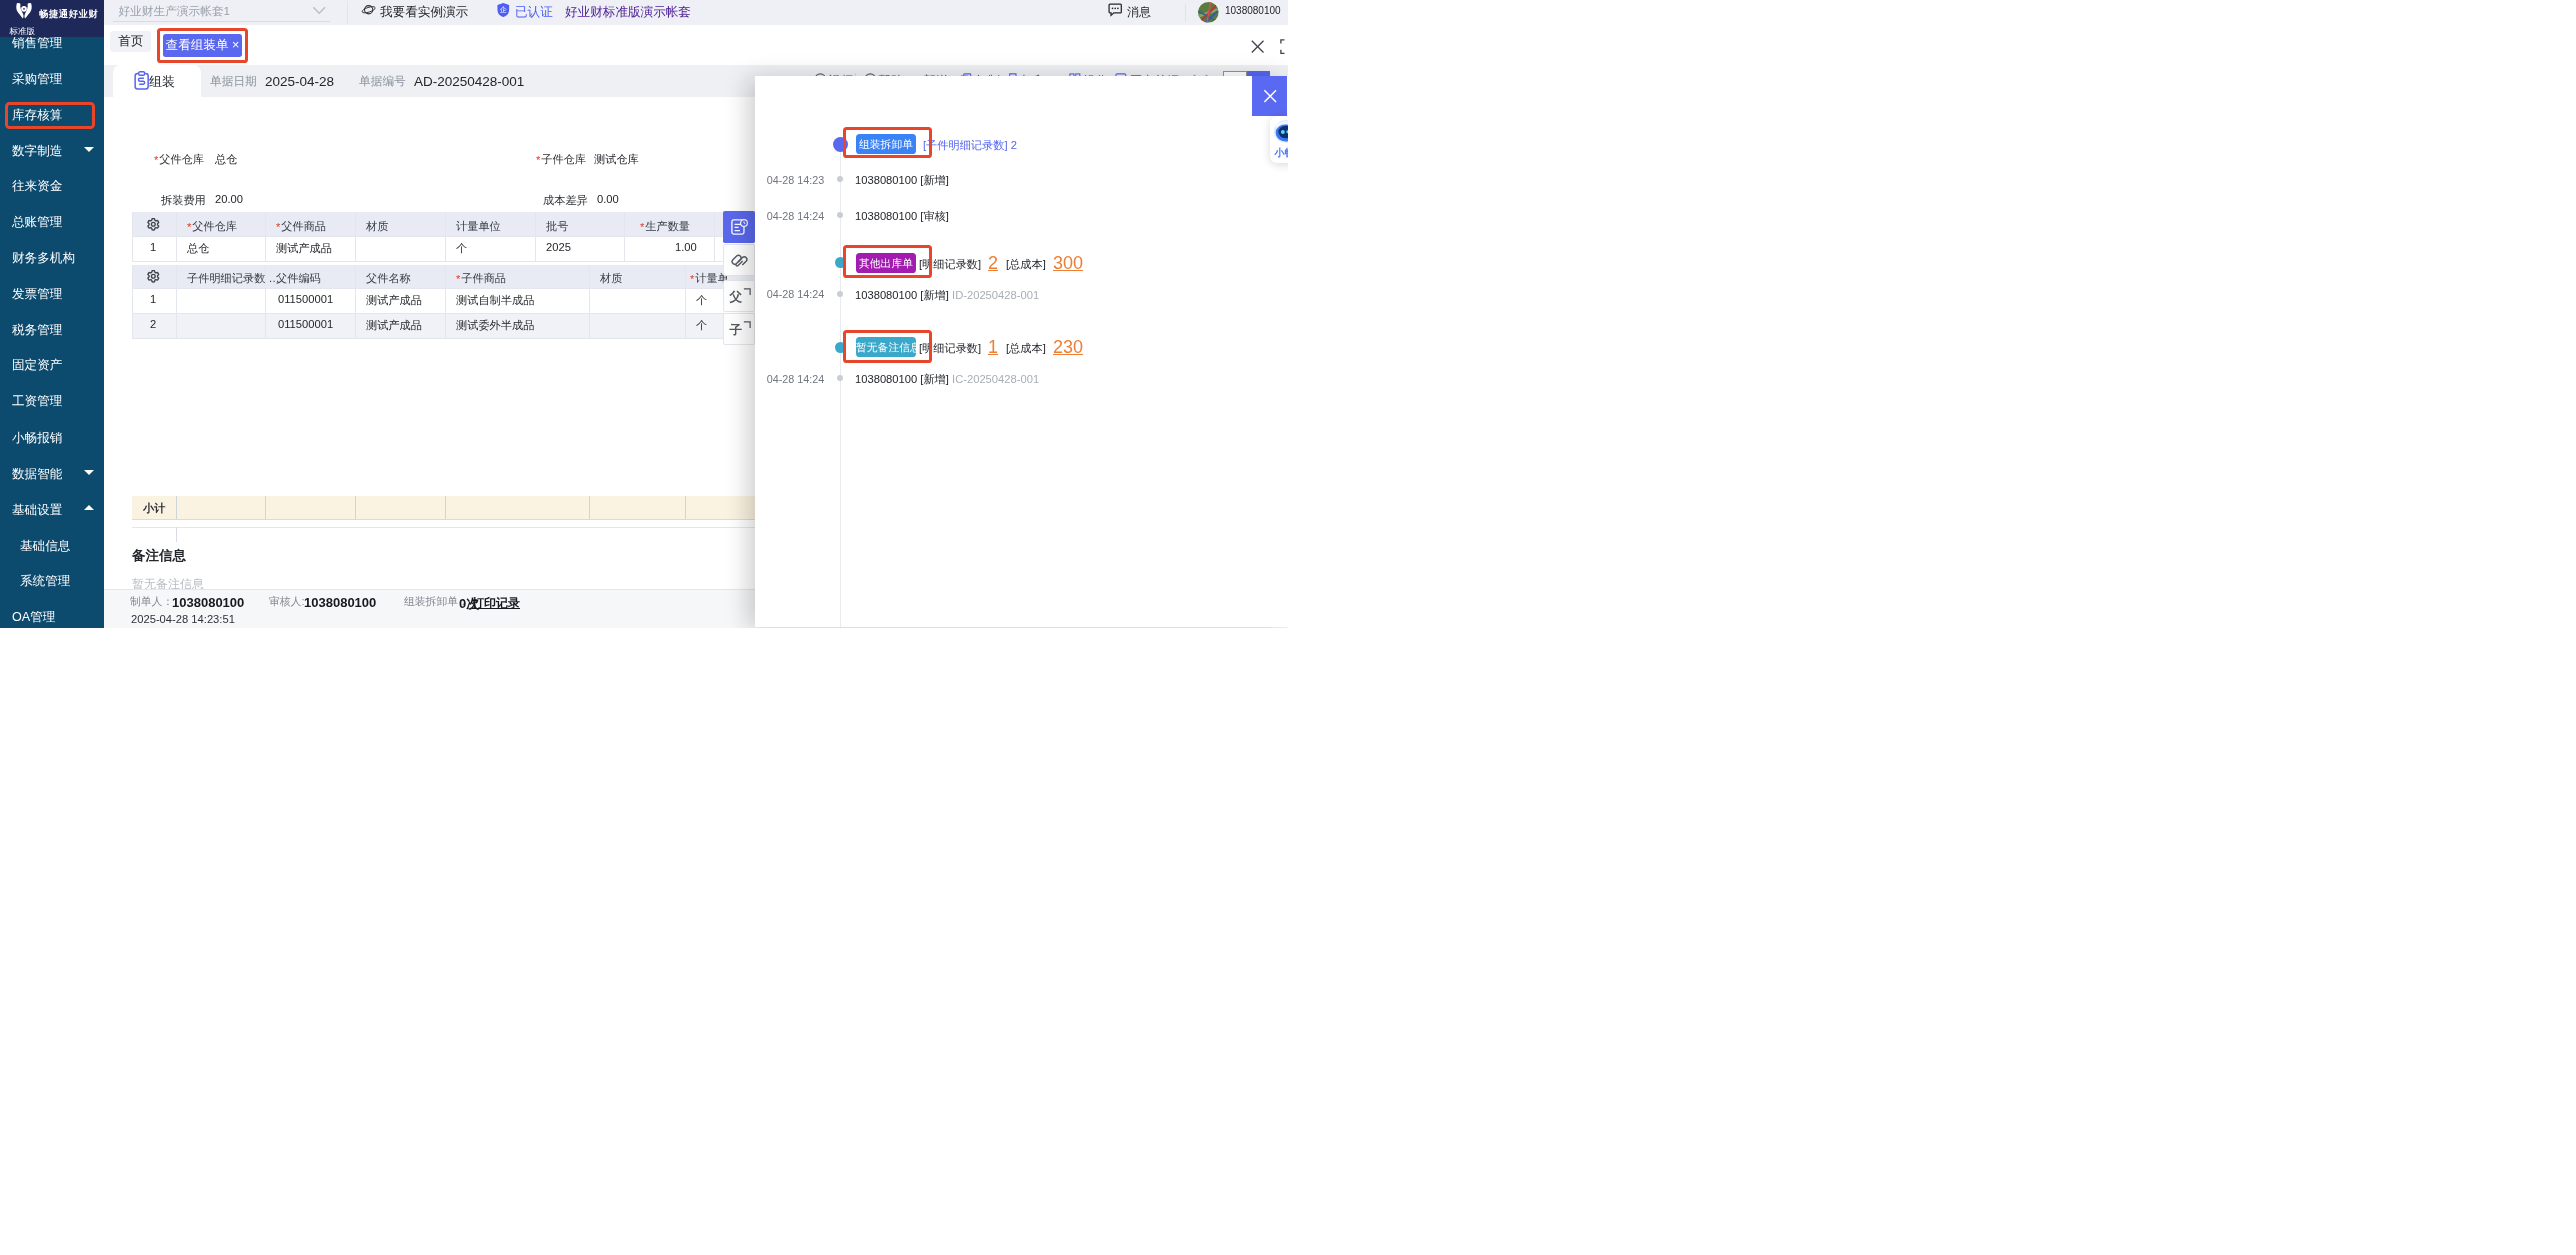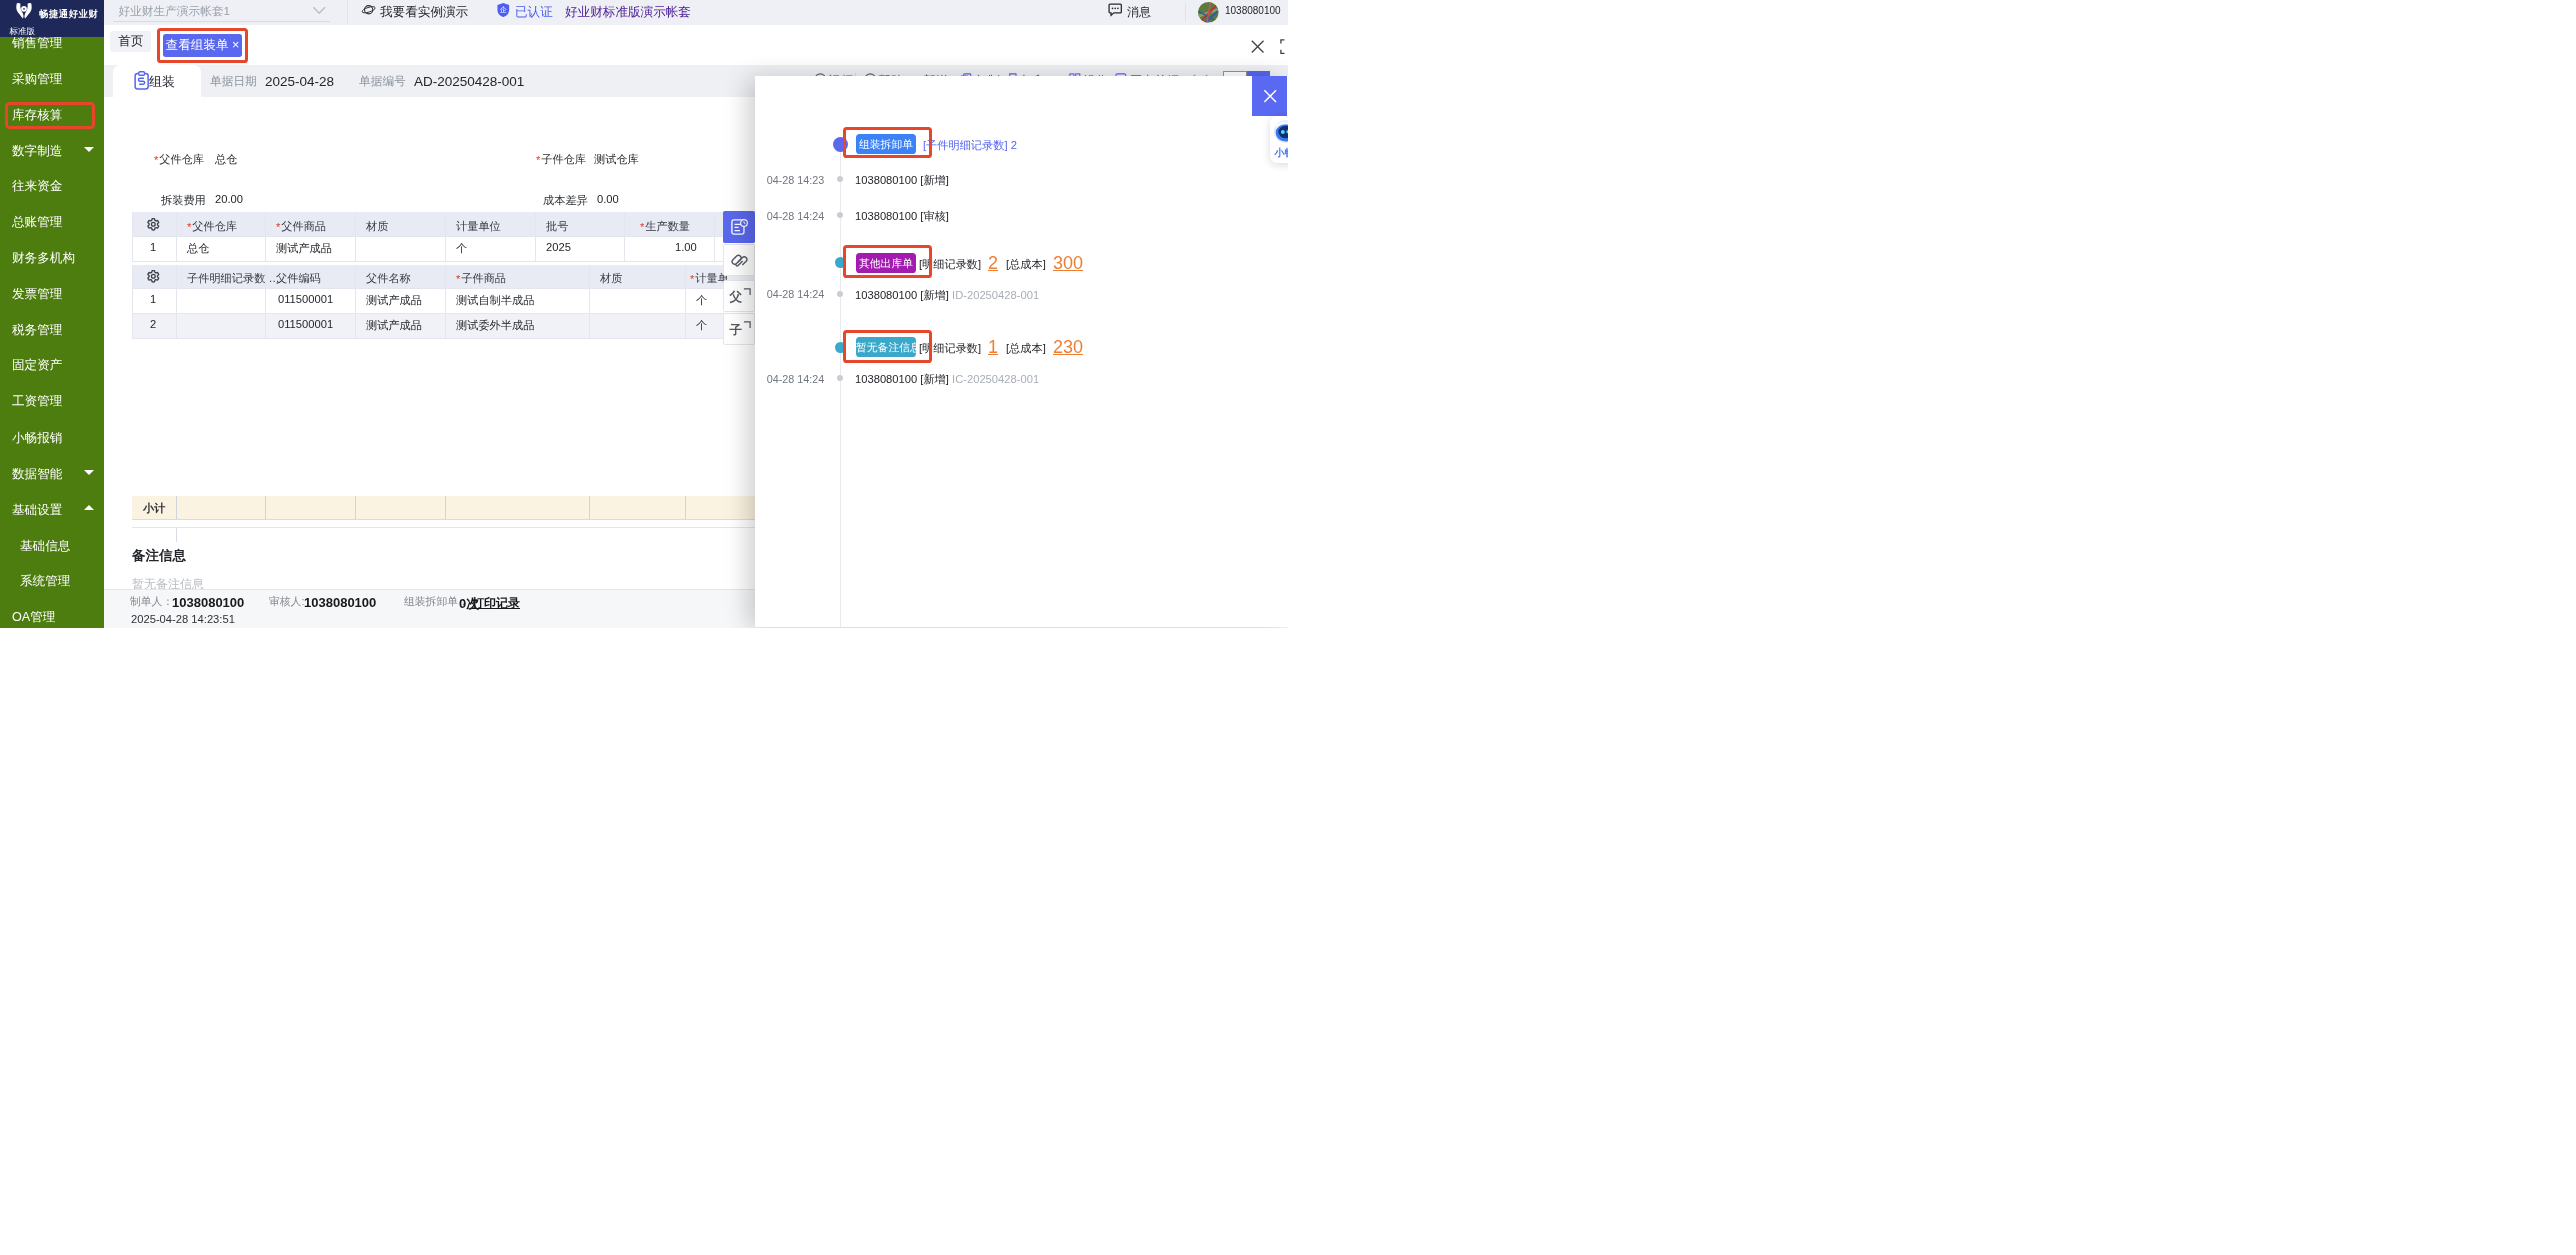--- a/index.html
+++ b/index.html
@@ -6,21 +6,21 @@
 body{font-family:"Liberation Sans",sans-serif;background:#fff;position:relative;font-size:12.6px;color:#23262b}
 .ab{position:absolute;white-space:nowrap}
 
 #topbar{left:104px;top:0;width:1184px;height:25px;background:#eef0f6}
 
 #tabrow{left:104px;top:25px;width:1184px;height:40px;background:#fff}
 
 #strip{left:104px;top:65px;width:1184px;height:32px;background:#eef0f4}
 
 #sidebehind{left:0;top:620px;width:104px;height:8px;background:#d7dae0}
-#sidebar{left:0;top:0;width:104px;height:743px;background:#4d7c0f;border-bottom-right-radius:7.2px;border-bottom-left-radius:7.2px}
+#sidebar{left:0;top:0;width:104px;height:743px;background:#0c4a6e;border-bottom-right-radius:7.2px;border-bottom-left-radius:7.2px}
 #logoblk{left:0;top:0;width:104px;height:37px;background:#1e2959}
 .mi{position:absolute;left:12px;color:#fff;font-size:12.6px;white-space:nowrap}
 .mi2{left:20px}
 .red{position:absolute;border:3.1px solid #e8462b;border-radius:4.5px}
 .tri{position:absolute;width:0;height:0;border-left:5px solid transparent;border-right:5px solid transparent}
 
 .tcell{position:absolute;font-size:11.2px;color:#24272c;white-space:nowrap}
 .thead{font-weight:500;color:#353a42}
 .star{color:#e2402c;margin-right:0.9px;position:relative;top:0.9px}
 .vline{position:absolute;width:0.9px;background:#e3e6ec}

